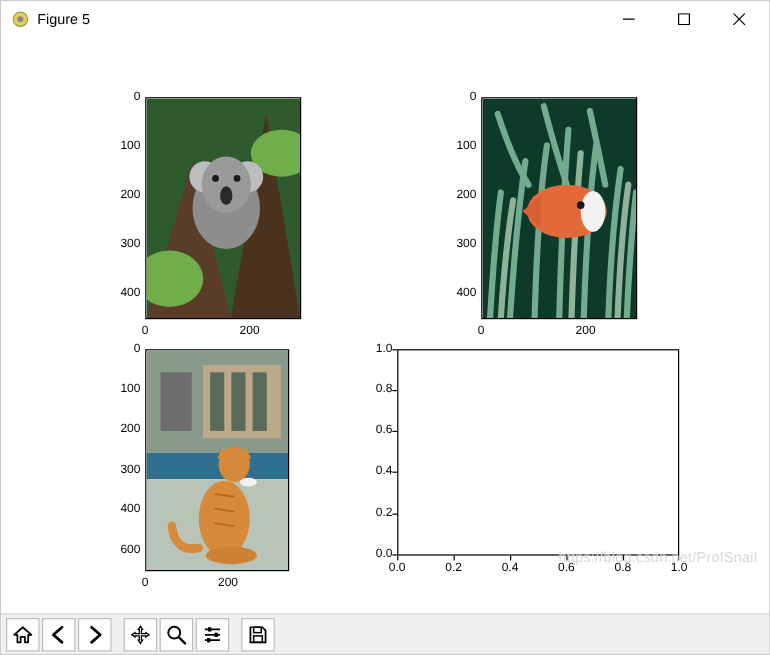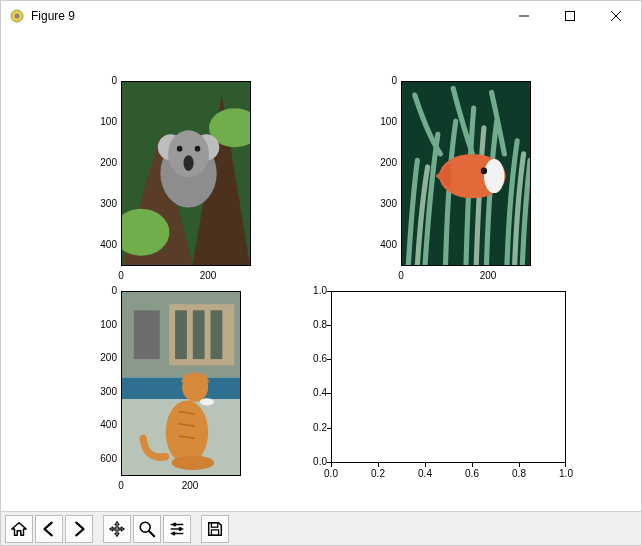--- a/index.html
+++ b/index.html
@@ -94,21 +94,21 @@
 </head>
 <body>
 
 <div class="titlebar">
   <span class="app-icon">
     <svg viewBox="0 0 16 16">
         <circle cx="8" cy="8" r="6" fill="#f2c94c" stroke="#7a5" stroke-width="1"></circle>
         <circle cx="8" cy="8" r="2.5" fill="#888"></circle>
       </svg>
   </span>
-  <span class="title">Figure 9</span>
+  <span class="title">Figure 5</span>
   <span class="spacer"></span>
   <span class="win-btn">
     <svg viewBox="0 0 10 10">
         <line x1="0" y1="5" x2="10" y2="5" stroke="#000" stroke-width="1"></line>
       </svg>
   </span>
   <span class="win-btn">
     <svg viewBox="0 0 10 10">
         <rect x="0.5" y="0.5" width="9" height="9" fill="none" stroke="#000" stroke-width="1"></rect>
       </svg>
@@ -247,20 +247,21 @@
     <span class="tick-mark-y" style="left:-4px; top:34px;"></span>
     <span class="tick-mark-y" style="left:-4px; top:0px;"></span>
     <span class="tick-mark-x" style="top:172px; left:0px;"></span>
     <span class="tick-mark-x" style="top:172px; left:47px;"></span>
     <span class="tick-mark-x" style="top:172px; left:94px;"></span>
     <span class="tick-mark-x" style="top:172px; left:141px;"></span>
     <span class="tick-mark-x" style="top:172px; left:188px;"></span>
     <span class="tick-mark-x" style="top:172px; left:234px;"></span>
   </div>
 
+  <div class="watermark">https://blog.csdn.net/ProfSnail</div>
 </div>
 
 <div class="toolbar">
   <span class="tb-btn" title="Home">
     <svg viewBox="0 0 20 20" width="18" height="18">
         <path d="M10 3 L2 10 H5 V17 H8 V12 H12 V17 H15 V10 H18 Z" fill="none" stroke="#000" stroke-width="1.6" stroke-linejoin="round"></path>
       </svg>
   </span>
   <span class="tb-btn" title="Back">
     <svg viewBox="0 0 20 20" width="18" height="18">

